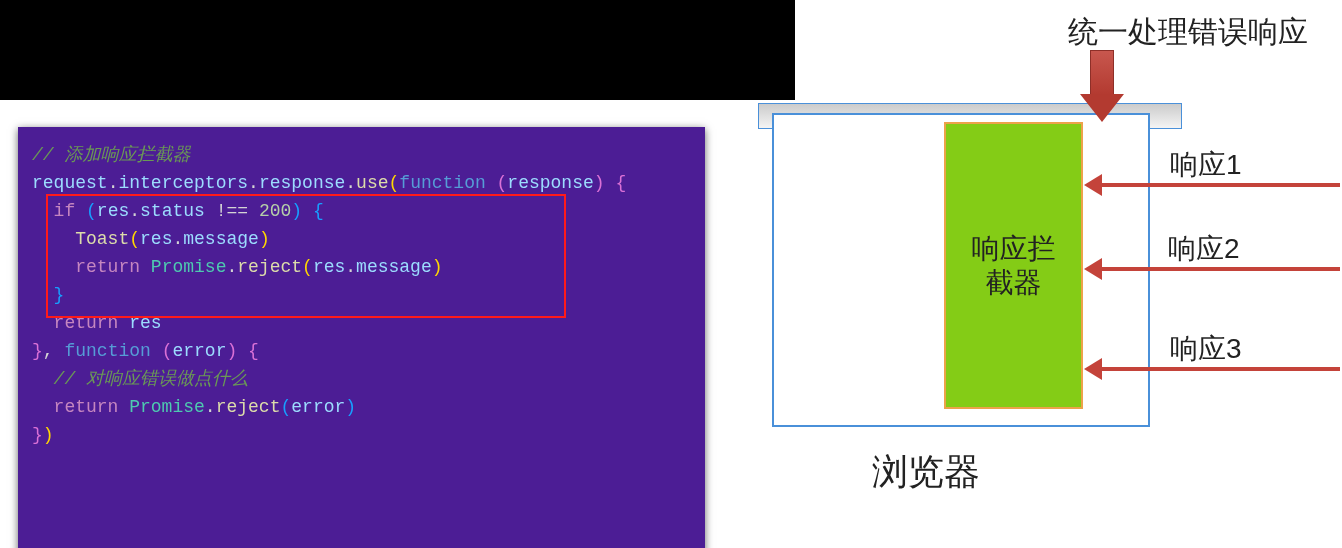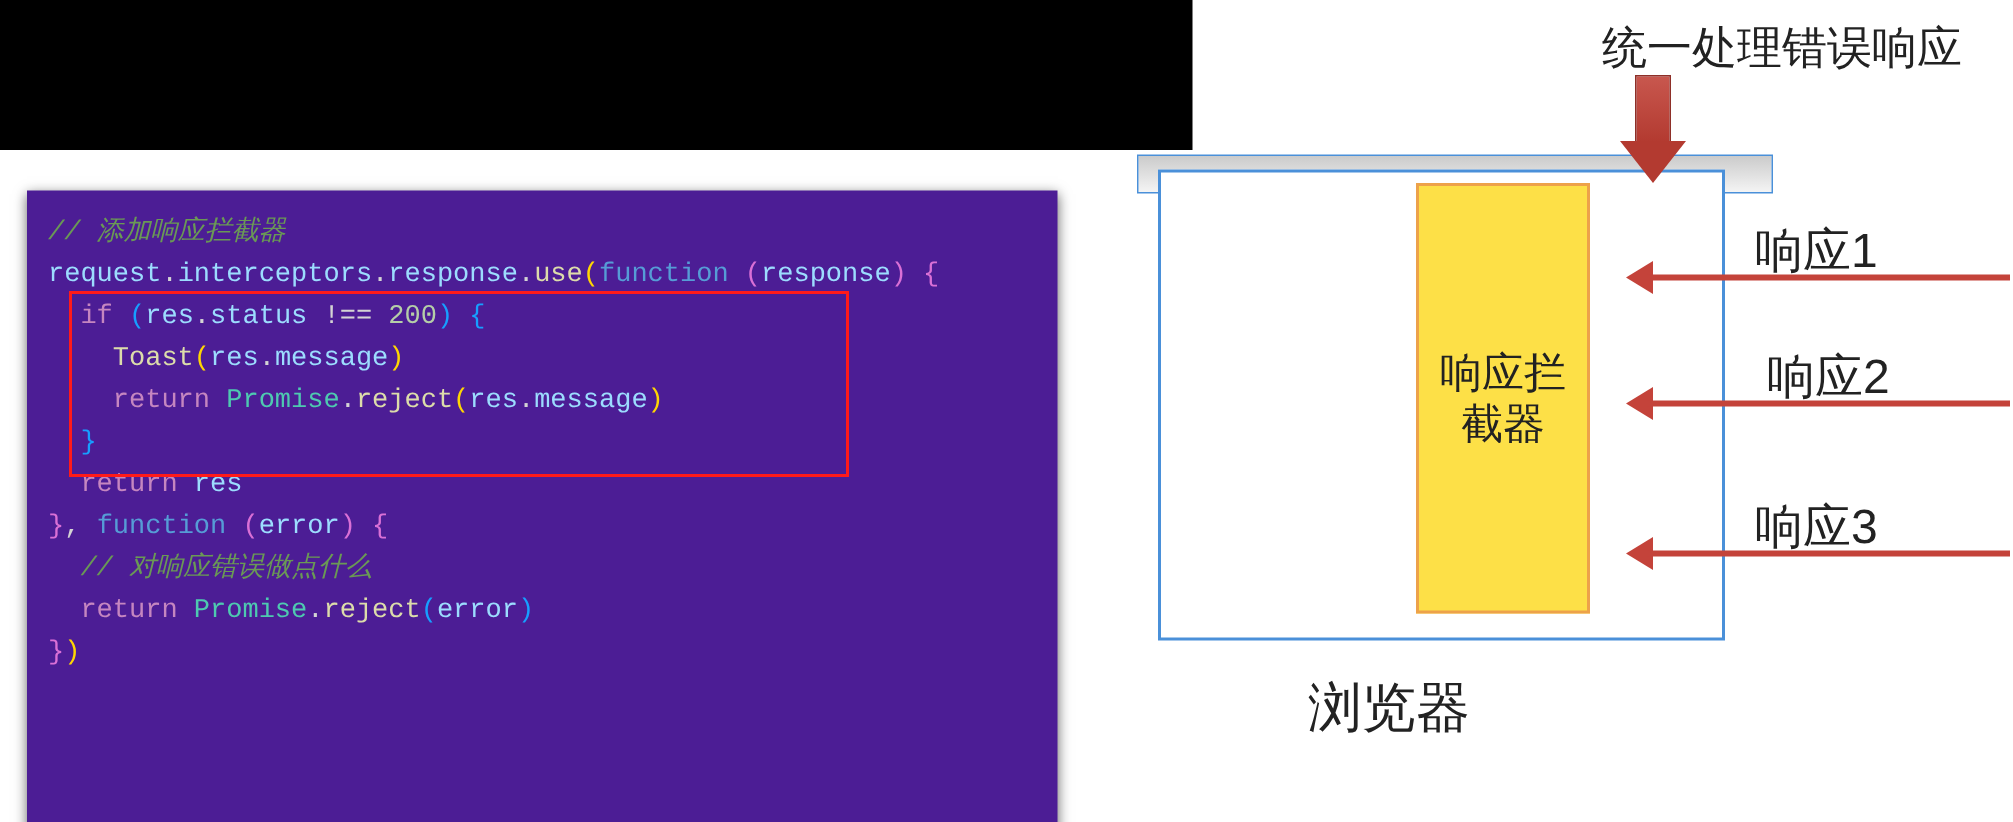--- a/index.html
+++ b/index.html
@@ -85,43 +85,43 @@
       left: 72px;
       width: 378px;
       height: 314px;
       border: 2px solid #4a90d9;
       background: #fff;
     }
     .interceptor-box {
       position: absolute;
       top: 122px;
       left: 244px;
-      width: 116px;
+      width: 139px;
       height: 287px;
       border: 2px solid #eda24a;
-      background: #fde047;
+      background: #84cc16;
       display: flex;
       align-items: center;
       justify-content: center;
       text-align: center;
       font-size: 28px;
       line-height: 34px;
       color: #222;
       padding: 0 14px;
     }
     .browser-label {
       position: absolute;
       top: 448px;
       left: 172px;
       font-size: 36px;
       color: #222;
     }
     .resp-label {
       position: absolute;
-      font-size: 32px;
+      font-size: 28px;
       color: #222;
     }
     .arrow-left {
       position: absolute;
       height: 6px;
     }
     .arrow-left .shaft {
       position: absolute;
       top: 3px;
       height: 4px;
@@ -195,21 +195,21 @@
     <div class="shaft"></div>
       <div class="head"></div>
   </div>
 
   <div class="resp-label" style="top:146px; left:470px;">响应1</div>
   <div class="arrow-left" style="top:180px; left:384px; width:256px;">
       <div class="head"></div>
       <div class="shaft"></div>
     </div>
 
-  <div class="resp-label" style="top:230px; left:478px;">响应2</div>
+  <div class="resp-label" style="top:230px; left:468px;">响应2</div>
   <div class="arrow-left" style="top:264px; left:384px; width:256px;">
       <div class="head"></div>
       <div class="shaft"></div>
     </div>
 
   <div class="resp-label" style="top:330px; left:470px;">响应3</div>
   <div class="arrow-left" style="top:364px; left:384px; width:256px;">
       <div class="head"></div>
       <div class="shaft"></div>
     </div>

